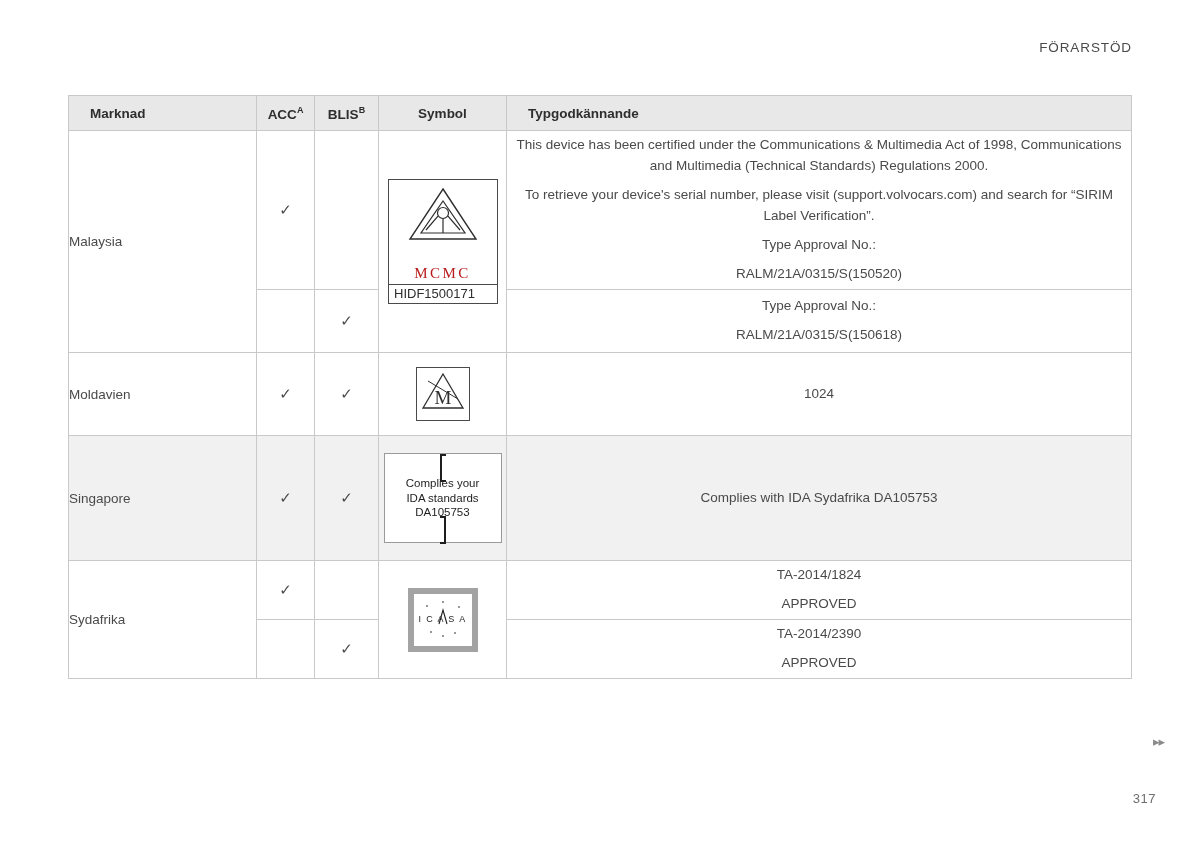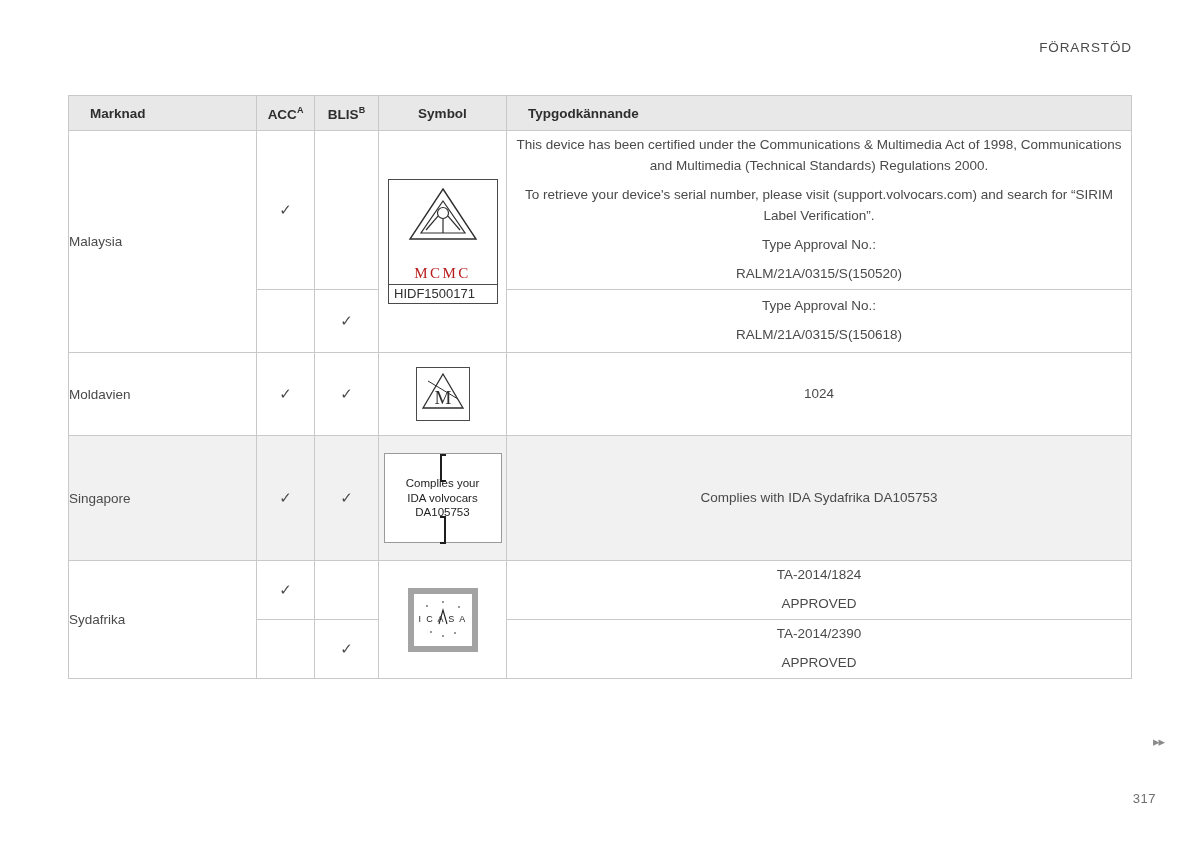--- a/index.html
+++ b/index.html
@@ -251,21 +251,21 @@
     </tr>
 
     <tr class="shaded">
       <td class="market" style="height:124px;">Singapore</td>
       <td class="check">✓</td>
       <td class="check">✓</td>
       <td class="symbol">
         <span class="ida-box">
           <span class="ida-inner">
             <div>Complies your</div>
-            <div>IDA volvocars</div>
+            <div>IDA standards</div>
             <div>DA105753</div>
           </span>
         </span>
       </td>
       <td class="approval">
         <p>Complies with IDA Sydafrika DA105753</p>
       </td>
     </tr>
 
     <tr class="plain">

